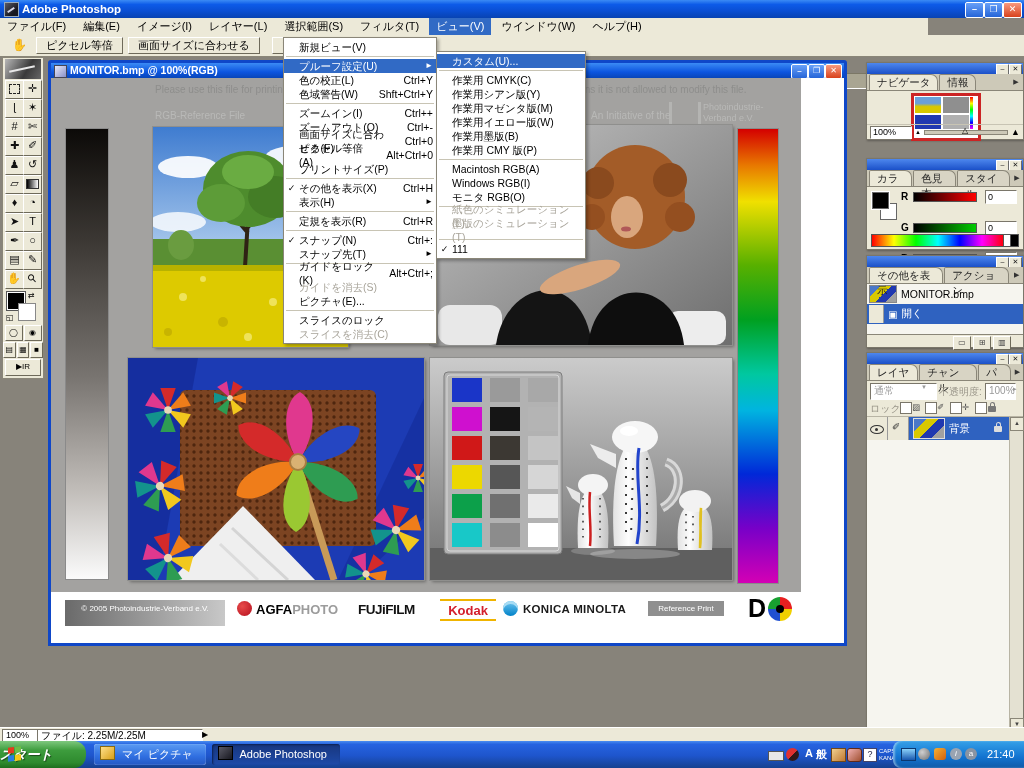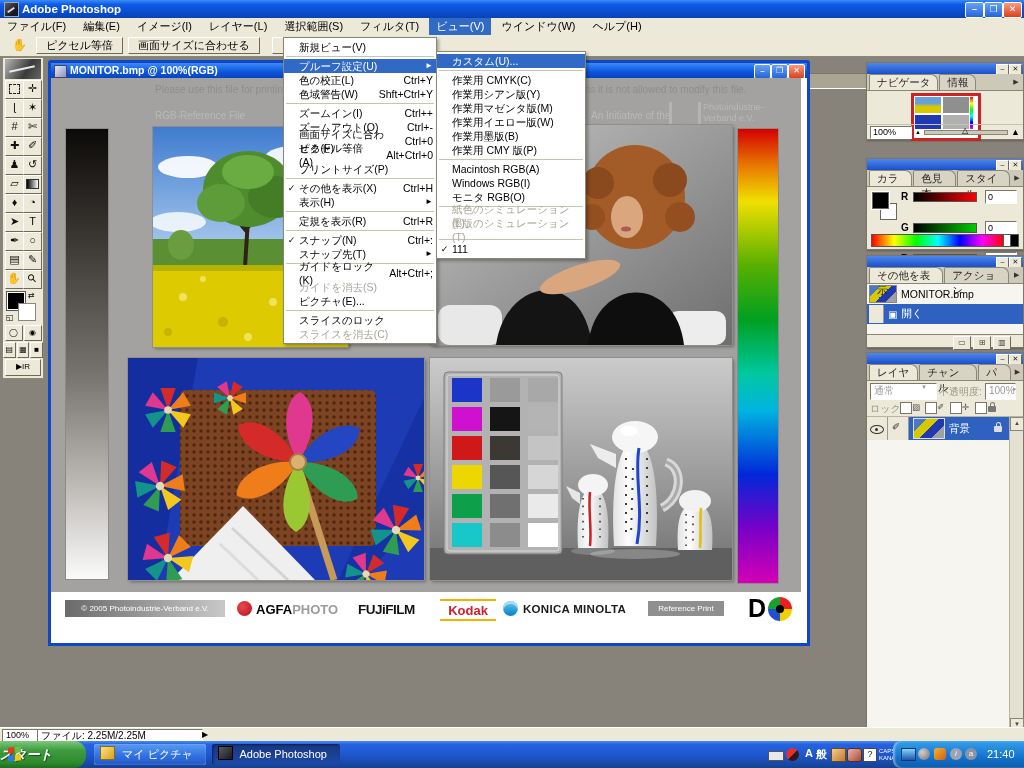--- a/index.html
+++ b/index.html
@@ -12,21 +12,21 @@
     color:#fff;font-weight:bold;font-size:11.5px;line-height:18px;}
   .app-icon{left:4px;top:2px;width:13px;height:13px;border:1px solid #9ab;
     background:linear-gradient(135deg,#5a5a66,#17171f 70%);}
   .app-icon i{position:absolute;left:2px;top:6px;width:8px;height:2px;background:#d8d8e8;transform:rotate(-35deg);}
   .app-title{left:22px;top:0;}
   .winbtn{top:2px;width:17px;height:14px;border:1px solid #fff;border-radius:2px;
     font-size:9px;line-height:13px;text-align:center;color:#fff;font-weight:bold;}
   .wb-blue{background:linear-gradient(180deg,#68a0f8,#2565d8);}
   .wb-red{background:linear-gradient(180deg,#f89a80,#d8421c);}
   
-  .menubar{left:0;top:18px;width:1024px;height:17px;background:#ece9d8;font-size:11px;border-bottom:1px solid #c8c4b4;}
+  .menubar{left:0;top:18px;width:928px;height:17px;background:#ece9d8;font-size:11px;border-bottom:1px solid #c8c4b4;}
   .menubar span.mi{display:inline-block;padding:0 7px;line-height:17px;color:#000;}
   .menubar span.mi.hl{background:#316ac5;color:#fff;}
   
   .optionsbar{left:0;top:35px;width:1024px;height:21px;background:#ece9d8;border-bottom:1px solid #8a8678;}
   .ob-tool{left:8px;top:2px;width:24px;height:17px;font-size:12px;text-align:center;line-height:16px;}
   .ob-btn{top:2px;height:17px;border:1px solid;border-color:#fff #6e6a5a #6e6a5a #fff;background:#ece9d8;
     font-size:11px;line-height:15px;padding:0 9px;}
   .well{left:645px;top:38px;width:372px;height:14px;background:#a9a592;
     border:1px solid;border-color:#7b7766 #fff #fff #7b7766;}
   
@@ -46,37 +46,37 @@
   .bg{left:12px;top:12px;width:16px;height:16px;background:#fff;border:1px solid #888;}
   .swap{left:22px;top:0;font-size:8px;}
   .mini-sw{left:0;top:22px;font-size:8px;}
   .mode-row{display:flex;justify-content:center;gap:1px;margin:1px 0;}
   .mbtn{width:16px;height:14px;border:1px solid;border-color:#fff #6e6a5a #6e6a5a #fff;background:#ece9d8;
     font-size:8px;line-height:13px;text-align:center;}
   .irbtn{width:34px;height:15px;margin:1px auto 2px auto;border:1px solid;border-color:#fff #6e6a5a #6e6a5a #fff;
     background:#ece9d8;font-size:8px;line-height:14px;text-align:center;}
   
   .docwin{left:48px;top:60px;width:756px;height:580px;border:3px solid #0f47c8;border-radius:3px 3px 0 0;
-    background:#fff;z-index:4;}
+    background:#fff;z-index:4;padding-left:37px;}
   .doc-titlebar{left:0;top:0;right:0;height:15px;
     background:linear-gradient(180deg,#3b8bf5,#0c55e0 60%,#0845b8);color:#fff;font-size:10.5px;font-weight:bold;line-height:15px;}
   .doc-icon{left:3px;top:2px;width:11px;height:11px;background:linear-gradient(135deg,#e8e8f8,#8890c8);border:1px solid #445;}
   .doc-title{left:19px;}
   .dwb{top:1px;width:15px;height:13px;border:1px solid #fff;border-radius:2px;font-size:8px;line-height:12px;text-align:center;color:#fff;font-weight:bold;}
   .doc-client{left:0;top:15px;width:750px;height:559px;background:#fff;overflow:hidden;}
   .sheet{left:0;top:0;width:750px;height:514px;background:#a3a2a0;}
   .notice{font-size:10px;color:#8e8e8c;}
   .lbl2{font-size:10px;color:#b9b9b7;}
   .bracket-logo{width:26px;height:22px;border-left:3px solid #b9b9b7;border-right:3px solid #b9b9b7;opacity:.8;}
   .graybar{left:14px;top:50px;width:42px;height:450px;border:1px solid #8a8a8a;
     background:linear-gradient(180deg,#0c0a08,#3c3834 25%,#787470 55%,#c0bcb8 80%,#fbfbfb 100%);}
   .rainbow{left:686px;top:50px;width:40px;height:454px;border:1px solid #8a8a8a;
     background:linear-gradient(180deg,#d40000 0%,#e87800 8%,#f0e000 16%,#58b000 30%,#00a020 42%,#00c8a0 54%,#00b4e0 62%,#0028d8 76%,#7800c8 88%,#d400b4 100%);}
   .photo{box-shadow:0 0 0 1px #8f8f8d,2px 2px 3px rgba(0,0,0,.35);}
-  .copybar{left:14px;top:522px;width:160px;height:17px;
+  .copybar{left:14px;top:522px;width:160px;height:26px;
     background:linear-gradient(90deg,#6a6a6a,#c8c8c8);color:#fff;font-size:8px;line-height:17px;text-align:center;}
   .agfa-dot{left:186px;top:523px;width:15px;height:15px;border-radius:50%;background:radial-gradient(circle at 35% 35%,#e84a4a,#b40f1e);}
   .agfa-text{left:205px;top:524px;font-size:13px;font-weight:bold;letter-spacing:0;}
   .agfa-text .g{color:#9c9c9c;}
   .fuji{left:307px;top:524px;font-size:13.5px;font-weight:bold;letter-spacing:-.5px;color:#111;}
   .kodak{left:389px;top:521px;width:56px;text-align:center;}
   .kodak .k{color:#d31f2c;font-size:13px;font-weight:bold;}
   .kodak i{display:block;height:2px;background:#f0b400;}
   .konica-globe{left:452px;top:523px;width:15px;height:15px;border-radius:50%;
     background:linear-gradient(180deg,#5ab8e8 20%,#0082c8);box-shadow:inset 0 3px 0 #a8dcf4;}

